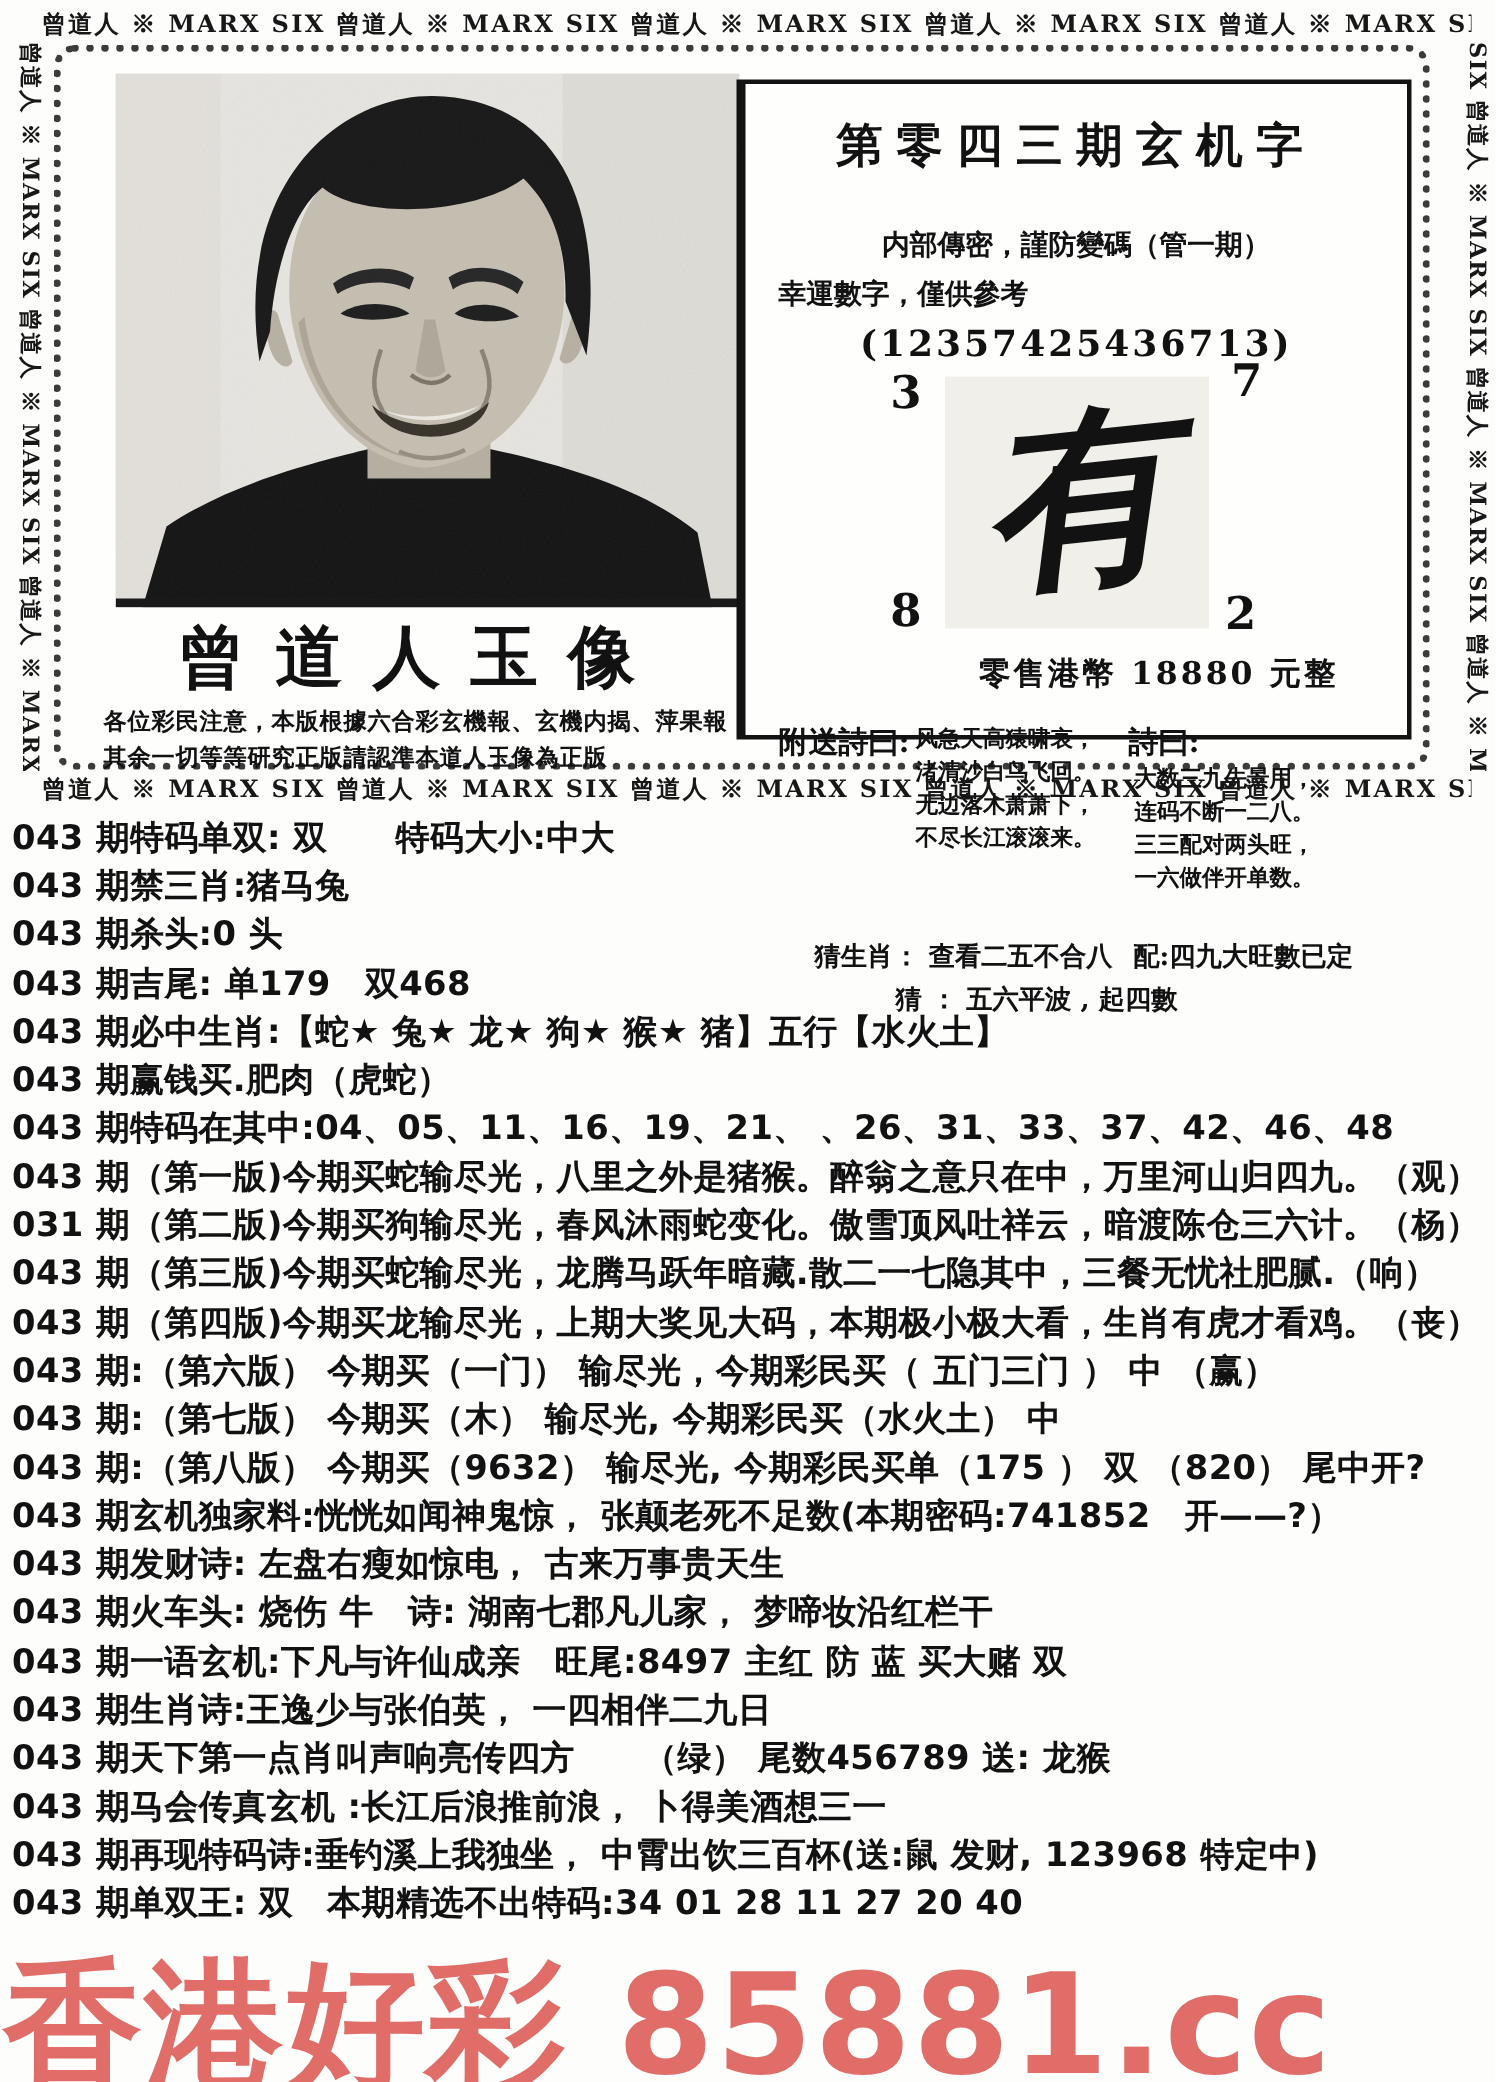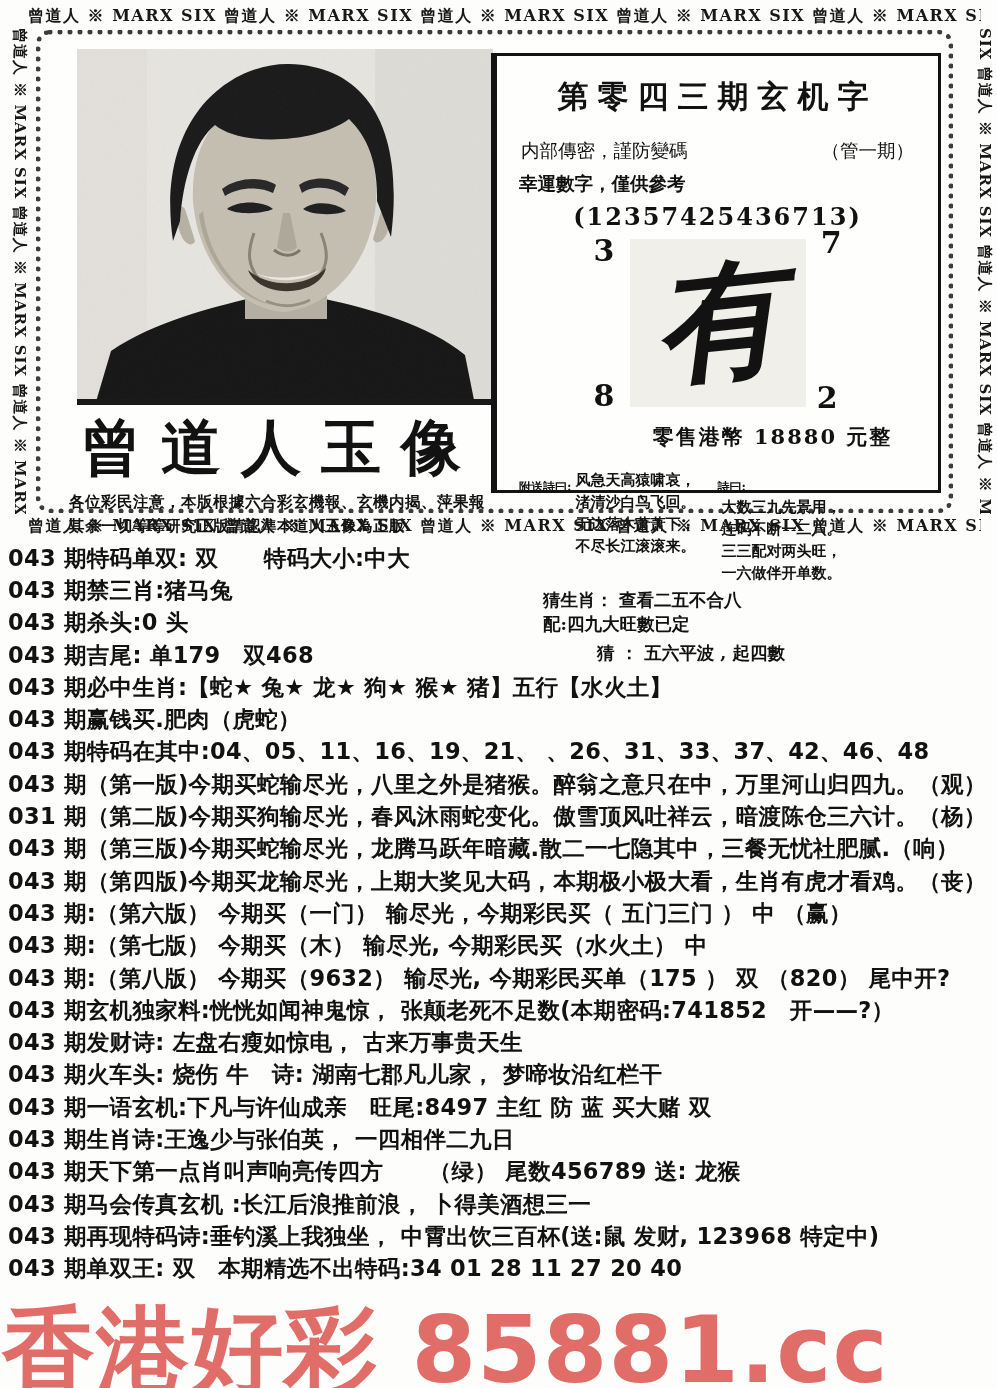--- a/index.html
+++ b/index.html
@@ -17,52 +17,52 @@
   .border-col.right{right:3px;}
   
   .frame{position:absolute;left:36px;top:30px;width:917px;height:483px;
         border:5px dotted #3c3c3c;border-radius:14px;box-sizing:border-box;background:#fefefd;}
   .frame-inner{position:relative;width:100%;height:100%;}
   
   .left-col{position:absolute;left:14px;top:14px;width:452px;}
   .portrait{width:416px;height:356px;margin-left:22px;background:#e9e7e2;overflow:hidden;}
   .portrait svg{display:block;}
   .caption{margin-top:3px;text-align:center;font-family:"DejaVu Serif",serif;font-weight:bold;
-        font-size:60px;letter-spacing:20px;white-space:nowrap;}
+        font-size:45px;letter-spacing:20px;white-space:nowrap;}
   .note{margin-top:3px;font-size:15.5px;font-weight:600;letter-spacing:0.5px;white-space:nowrap;
         font-family:"DejaVu Serif",serif;padding-left:14px;}
   
   .right-box{position:absolute;right:7px;top:18px;width:450px;height:440px;box-sizing:border-box;
         border:3px solid #131313;border-left-width:6px;padding:6px 22px;}
   .box-title{margin-top:14px;text-align:center;font-family:"DejaVu Serif",serif;font-weight:bold;
         font-size:31px;letter-spacing:9px;white-space:nowrap;}
-  .box-row{display:flex;justify-content:space-between;margin-top:20px;padding:0 2px;
-        font-family:"DejaVu Serif",serif;font-weight:normal;font-size:18.5px;white-space:nowrap;}
+  .box-row{display:flex;justify-content:center;margin-top:32px;padding:0 2px;
+        font-family:"DejaVu Serif",serif;font-weight:bold;font-size:18.5px;white-space:nowrap;}
   .box-line{margin-top:8px;font-family:Liberation Mono, monospace;font-weight:bold;font-size:18.5px;}
   .lucky{margin-top:6px;text-align:center;font-family:"DejaVu Serif",serif;font-weight:600;
         font-size:24px;letter-spacing:2px;}
   .char-grid{position:relative;width:300px;height:168px;margin:8px auto 0;}
   .char-bg{position:absolute;left:50%;top:0;transform:translateX(-50%);width:176px;height:168px;
         background:#f1efe9;}
   .big-char{position:absolute;left:50%;top:50%;transform:translate(-50%,-52%) rotate(-6deg);
         font-family:"DejaVu Serif",serif;font-style:italic;font-weight:bold;font-size:128px;line-height:1;}
   .cnum{position:absolute;font-family:"DejaVu Serif",serif;font-size:30px;font-weight:600;}
   .cnum.tl{left:26px;top:-6px;}  .cnum.tr{right:26px;top:-14px;}
   .cnum.bl{left:26px;bottom:-6px;} .cnum.br{right:30px;bottom:-8px;}
   .price{margin-top:16px;text-align:center;padding-left:110px;font-family:"DejaVu Serif",serif;
         font-weight:bold;font-size:21px;letter-spacing:2px;white-space:nowrap;}
   .poems{display:flex;margin-top:18px;font-family:"DejaVu Serif",serif;font-weight:bold;}
   .poem{display:flex;}
-  .plabel{font-size:12px;margin-top:10px;white-space:nowrap;}
+  .plabel{font-size:20px;margin-top:0;white-space:nowrap;}
   .plines{margin-left:4px;}
   .plines div{font-size:15px;line-height:22px;white-space:nowrap;}
   .poem.second{margin-left:22px;flex-direction:column;}
   .poem.second .plines div{text-align:right;}
-  .guess-row{display:flex;justify-content:space-between;margin-top:4px;padding:0 14px 0 24px;
-        font-family:"DejaVu Serif",serif;font-weight:bold;font-size:17.5px;white-space:nowrap;flex-direction:column;}
+  .guess-row{display:flex;justify-content:space-between;margin-top:29px;padding:0 14px 0 24px;
+        font-family:"DejaVu Serif",serif;font-weight:bold;font-size:17.5px;white-space:nowrap;}
   .guess2{margin-top:5px;padding-left:78px;font-family:"DejaVu Serif",serif;font-weight:bold;
         font-size:17.5px;}
   
   .content-lines{position:absolute;left:8px;top:542px;right:2px;}
   .cline{height:32.3px;display:flex;align-items:center;font-size:22.5px;font-weight:600;
         white-space:nowrap;letter-spacing:0.3px;overflow:hidden;}
   
   .watermark{position:absolute;left:2px;top:1288px;z-index:5;font-weight:bold;font-size:93px;
         letter-spacing:1px;white-space:nowrap;opacity:0.78;pointer-events:none;}
 </style>

